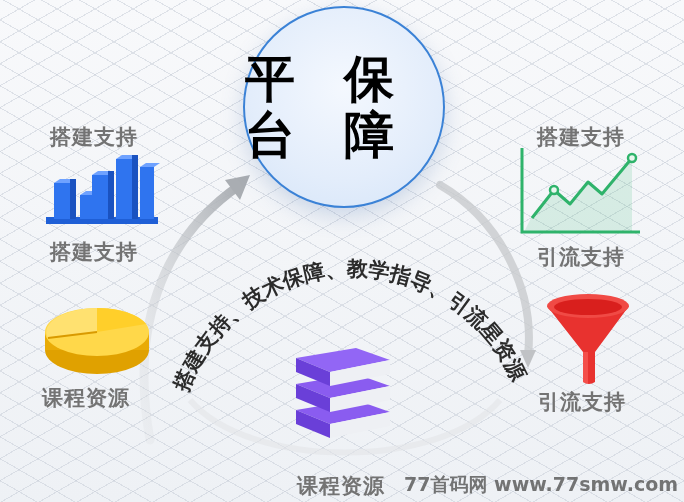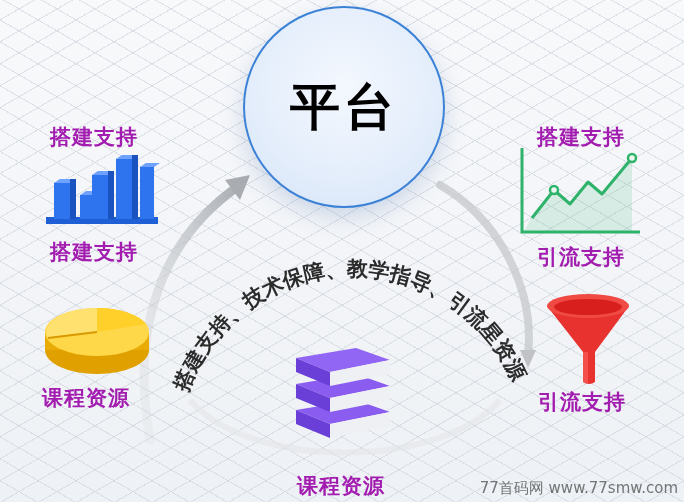--- a/index.html
+++ b/index.html
@@ -5,28 +5,28 @@
   html,body{margin:0;padding:0;}
   body{width:684px;height:502px;overflow:hidden;position:relative;
     font-family:"DejaVu Sans","Liberation Sans",sans-serif;
     background:#f3f5f8;}
   .bg{position:absolute;inset:0;
     background:
       repeating-linear-gradient(30deg, transparent 0 18px, rgba(200,206,216,.55) 18px 19px),
       repeating-linear-gradient(-30deg, transparent 0 18px, rgba(200,206,216,.55) 18px 19px),
       linear-gradient(#f8f9fb,#eef1f5);}
   .abs{position:absolute;}
-  .label{position:absolute;font-weight:bold;color:#a21caf;font-size:21px;letter-spacing:1px;white-space:nowrap;}
+  .label{position:absolute;font-weight:bold;color:#737373;font-size:21px;letter-spacing:1px;white-space:nowrap;}
   .hub{position:absolute;left:243px;top:6px;width:198px;height:198px;border-radius:50%;
     border:2px solid #3b82d6;
     background:radial-gradient(circle at 50% 40%, #f4f8fe 0%, #e3edfb 60%, #d4e4f8 100%);
     box-shadow:0 8px 22px rgba(80,120,180,.25);
     display:flex;align-items:center;justify-content:center;}
   .hub span{display:block;font-size:50px;font-weight:900;color:#000;line-height:56px;letter-spacing:4px;}
-  .watermark{position:absolute;right:6px;bottom:4px;font-size:15px;font-weight:normal;color:#555;opacity:.8;}
+  .watermark{position:absolute;right:6px;bottom:4px;font-size:19px;font-weight:bold;color:#555;opacity:.8;}
   svg{overflow:visible;}
 </style>
 </head>
 <body>
 
 <div class="bg"></div>
 
 <svg class="abs" style="left:0;top:0" width="684" height="502">
   <defs>
     <linearGradient id="arcg" x1="0" y1="1" x2="1" y2="0">
@@ -44,20 +44,21 @@
 
   <path d="M 190 400 C 250 470, 440 470, 500 400" fill="none" stroke="#e3e5e8" stroke-width="6" opacity=".6"></path>
 
   <text font-size="21" font-weight="bold" fill="#2b2b2b" font-family="DejaVu Sans, sans-serif">
     <textPath href="#textArc" startOffset="50%" text-anchor="middle" id="arcTextPath">搭建支持、技术保障、教学指导、引流星资源</textPath>
   </text>
 </svg>
 
 <div class="hub">
   <span>平台</span>
+  <span>保障</span>
 </div>
 
 <div class="label" style="left:50px;top:123px">搭建支持</div>
 <svg class="abs" style="left:44px;top:155px" width="120" height="75">
   <rect x="2" y="62" width="112" height="7" fill="#1f5fd6"></rect>
   <rect x="10" y="28" width="16" height="36" fill="#2f74ef"></rect>
     <polygon points="10,28 16,24 32,24 26,28" fill="#6fa2ff"></polygon>
     <rect x="26" y="24" width="6" height="40" fill="#1a52c0"></rect>
   <rect x="36" y="40" width="14" height="24" fill="#2f74ef"></rect>
     <polygon points="36,40 42,36 56,36 50,40" fill="#6fa2ff"></polygon>

